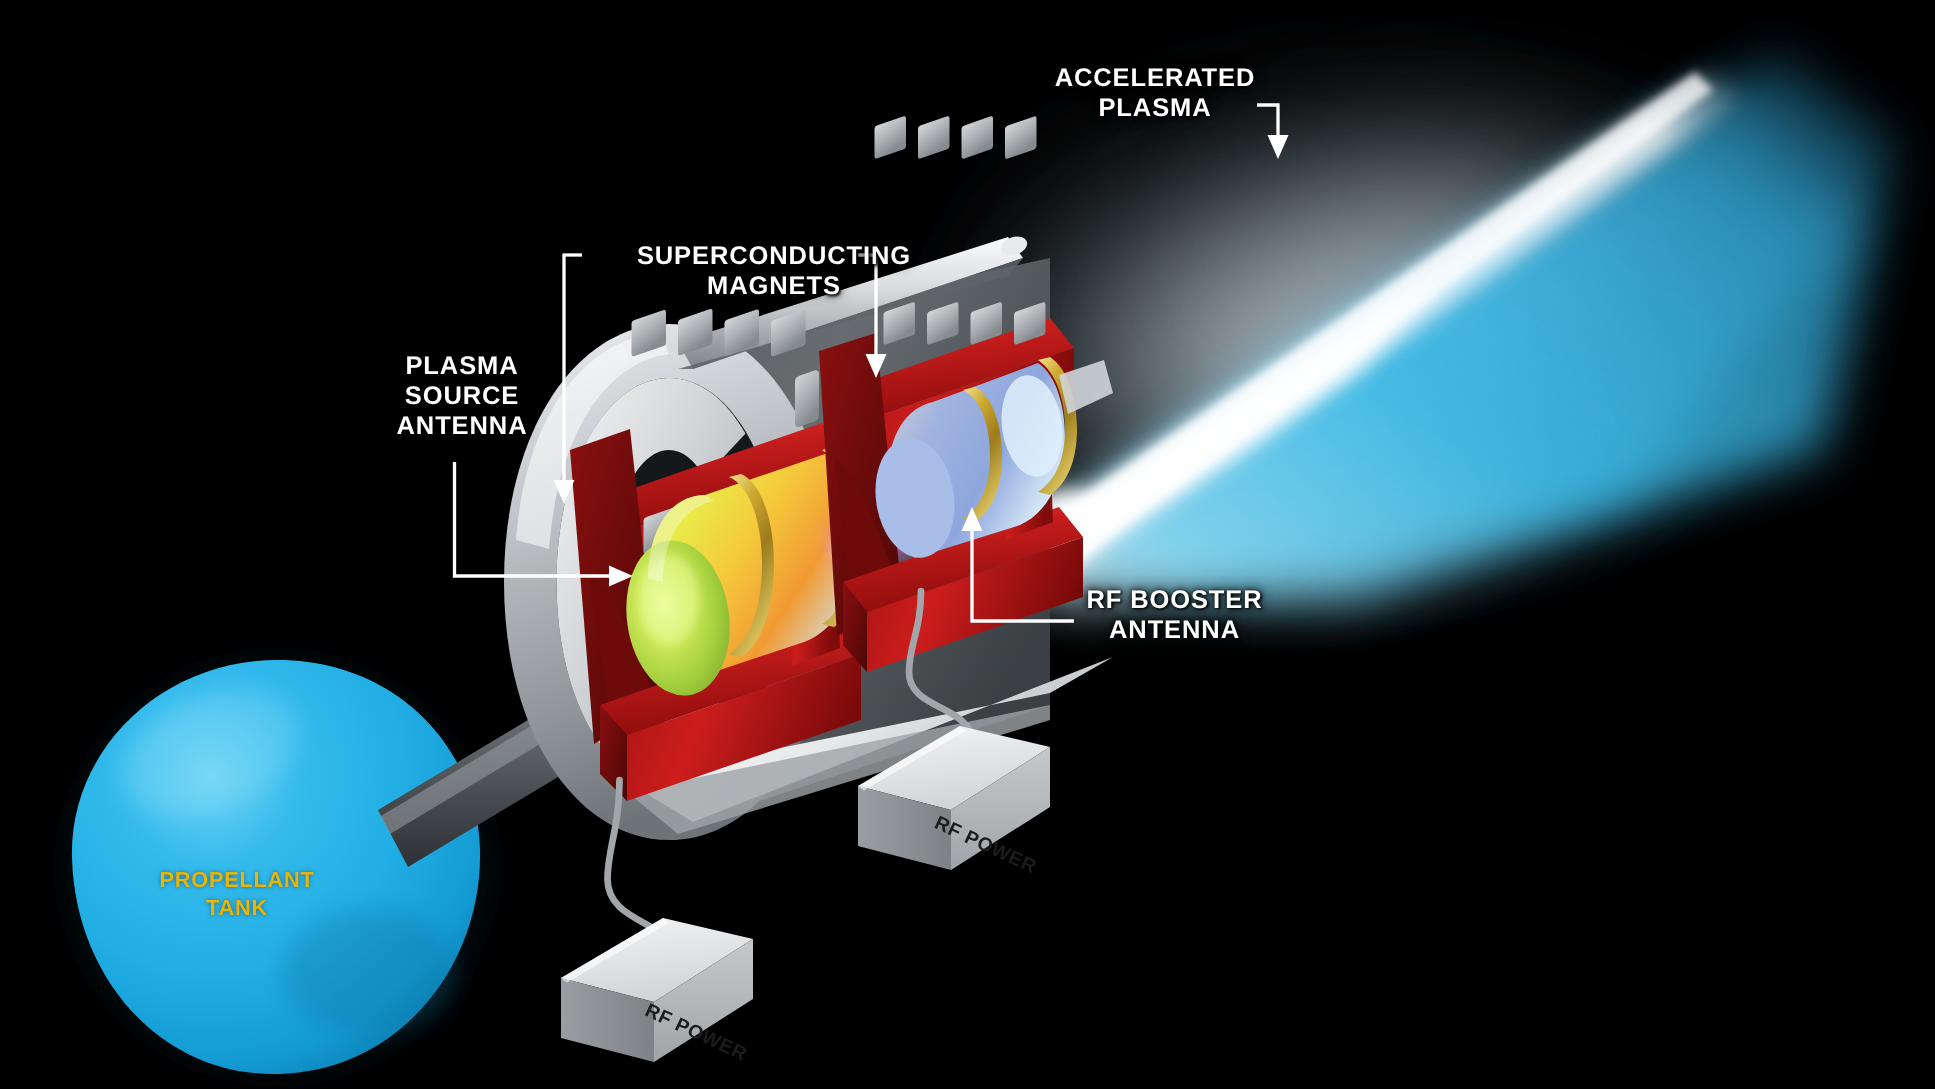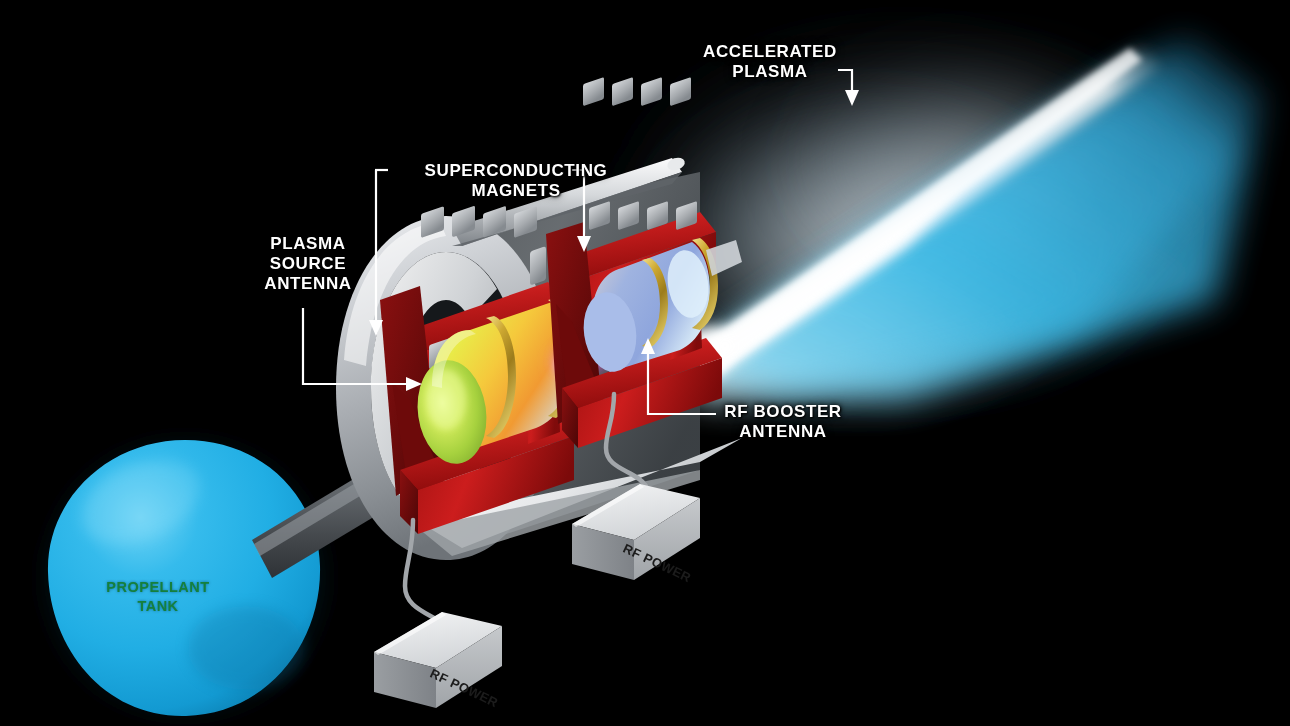--- a/index.html
+++ b/index.html
@@ -34,28 +34,28 @@
     line-height: 1.18;
     letter-spacing: 0.6px;
     text-align: center;
     white-space: pre-line;
     text-shadow: 0 0 4px rgba(0,0,0,0.95), 0 0 9px rgba(0,0,0,0.85), 1px 1px 2px #000;
     pointer-events: none;
   }
   #label-accelerated-plasma { left: 700px; top: 42px; width: 140px; }
   #label-superconducting-magnets { left: 412px; top: 161px; width: 186px; margin-left: 11px; }
   #label-plasma-source-antenna { left: 252px; top: 234px; width: 112px; }
-  #label-rf-booster-antenna { left: 718px; top: 402px; width: 130px; }
+  #label-rf-booster-antenna { left: 718px; top: 390px; width: 130px; }
 
   .tank-text {
     position: absolute;
     left: 90px;
     top: 578px;
     width: 136px;
-    color: #15803d;
+    color: #eab308;
     font-family: "Liberation Sans", sans-serif;
     font-weight: bold;
     font-size: 14.5px;
     line-height: 1.3;
     letter-spacing: 0.5px;
     text-align: center;
     white-space: pre-line;
     text-shadow: 0 0 3px rgba(0,60,90,0.6);
     pointer-events: none;
   }

